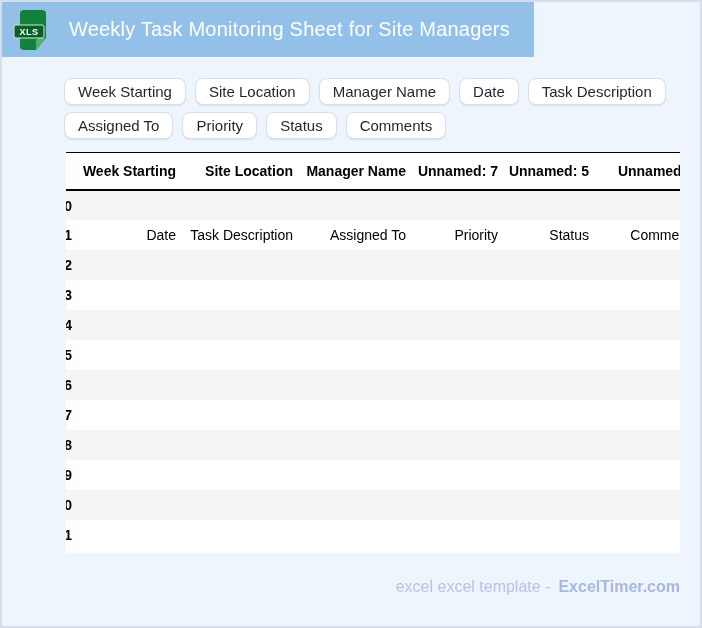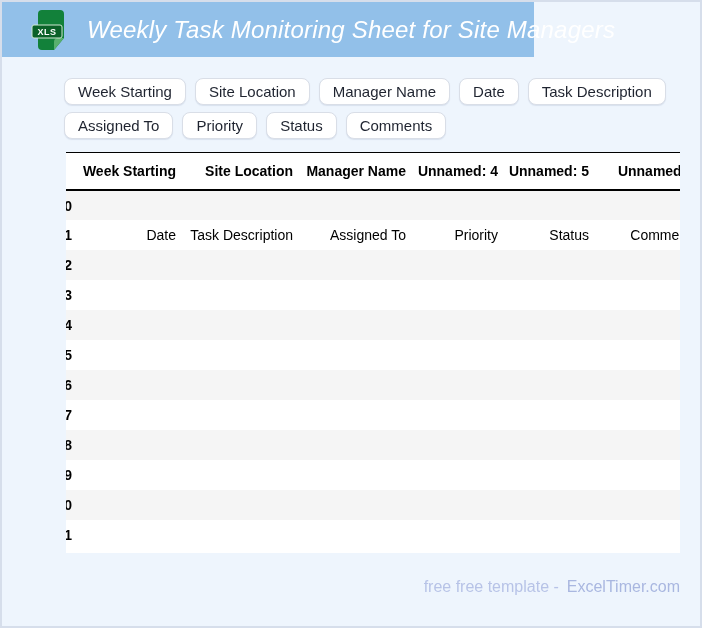--- a/index.html
+++ b/index.html
@@ -9,24 +9,24 @@
     background:#eef5fd;
   }
   .frame{
     position:relative;width:702px;height:628px;box-sizing:border-box;
     border:2px solid #d6deeb;background:#eef5fd;overflow:hidden;
   }
   .header-bar{
     position:absolute;left:0;top:0;width:532px;height:55px;
     background:#92c0e9;display:flex;align-items:center;
   }
-  .file-icon{margin-left:28px;flex:0 0 auto;display:flex;}
+  .file-icon{margin-left:10px;flex:0 0 auto;display:flex;}
   .header-title{
-    margin-left:17px;color:#ffffff;font-size:24px;font-weight:500;
-    white-space:nowrap;letter-spacing:0.2px;font-style:italic;
+    margin-left:17px;color:#ffffff;font-size:20px;font-weight:500;
+    white-space:nowrap;letter-spacing:0.2px;
   }
   .chips{
     position:absolute;left:62px;top:76px;width:590px;
     display:flex;flex-direction:column;gap:7px;
   }
   .chip-row{display:flex;gap:9px;}
   .chip{
     background:#ffffff;border:1px solid #d9dee7;border-radius:8px;
     padding:4px 13px;font-size:15px;color:#1f2430;white-space:nowrap;
     box-shadow:0 1px 1px rgba(120,140,170,0.18);
@@ -49,21 +49,21 @@
   table.preview tbody th{
     font-weight:bold;text-align:right;padding:0;white-space:nowrap;
   }
   table.preview td{
     text-align:right;padding:0 2px 0 0;white-space:nowrap;overflow:hidden;
   }
   .footer{
     position:absolute;top:576px;right:20px;font-size:16px;
     color:#b7c3e7;white-space:nowrap;
   }
-  .footer .brand{font-weight:normal;color:#a9b7e0;margin-left:8px;cursor:pointer;}
+  .footer .brand{font-weight:bold;color:#a9b7e0;margin-left:8px;cursor:pointer;}
 </style>
 </head>
 <body>
 
 <div class="frame">
 
   <div class="header-bar">
     <span class="file-icon">
       <svg width="40" height="44" viewBox="0 0 40 44" xmlns="http://www.w3.org/2000/svg">
         <path d="M12 2 h18 a4 4 0 0 1 4 4 v24 l-10 12 h-12 a4 4 0 0 1 -4 -4 v-32 a4 4 0 0 1 4 -4 z" fill="#12813a"></path>
@@ -101,21 +101,21 @@
           <col style="width: 92px;">
           <col style="width: 91px;">
           <col style="width: 109px;">
         </colgroup>
       <thead>
         <tr id="thead-row">
             <th></th>
             <th>Week Starting</th>
             <th>Site Location</th>
             <th>Manager Name</th>
-            <th>Unnamed: 4</th>
+            <th>Unnamed: 7</th>
             <th>Unnamed: 5</th>
             <th>Unnamed: 5</th>
           </tr>
       </thead>
       <tbody id="tbody">
           <tr>
             <th>0</th>
             <td></td>
             <td></td>
             <td></td>
@@ -220,16 +220,16 @@
             <td></td>
             <td></td>
             <td></td>
             <td></td>
           </tr>
         </tbody>
     </table>
   </div>
 
   <div class="footer">
-    <span>free free template -</span><span class="brand">ExcelTimer.com</span>
+    <span>excel excel template -</span><span class="brand">ExcelTimer.com</span>
   </div>
 
 </div>
 
 </body></html>

